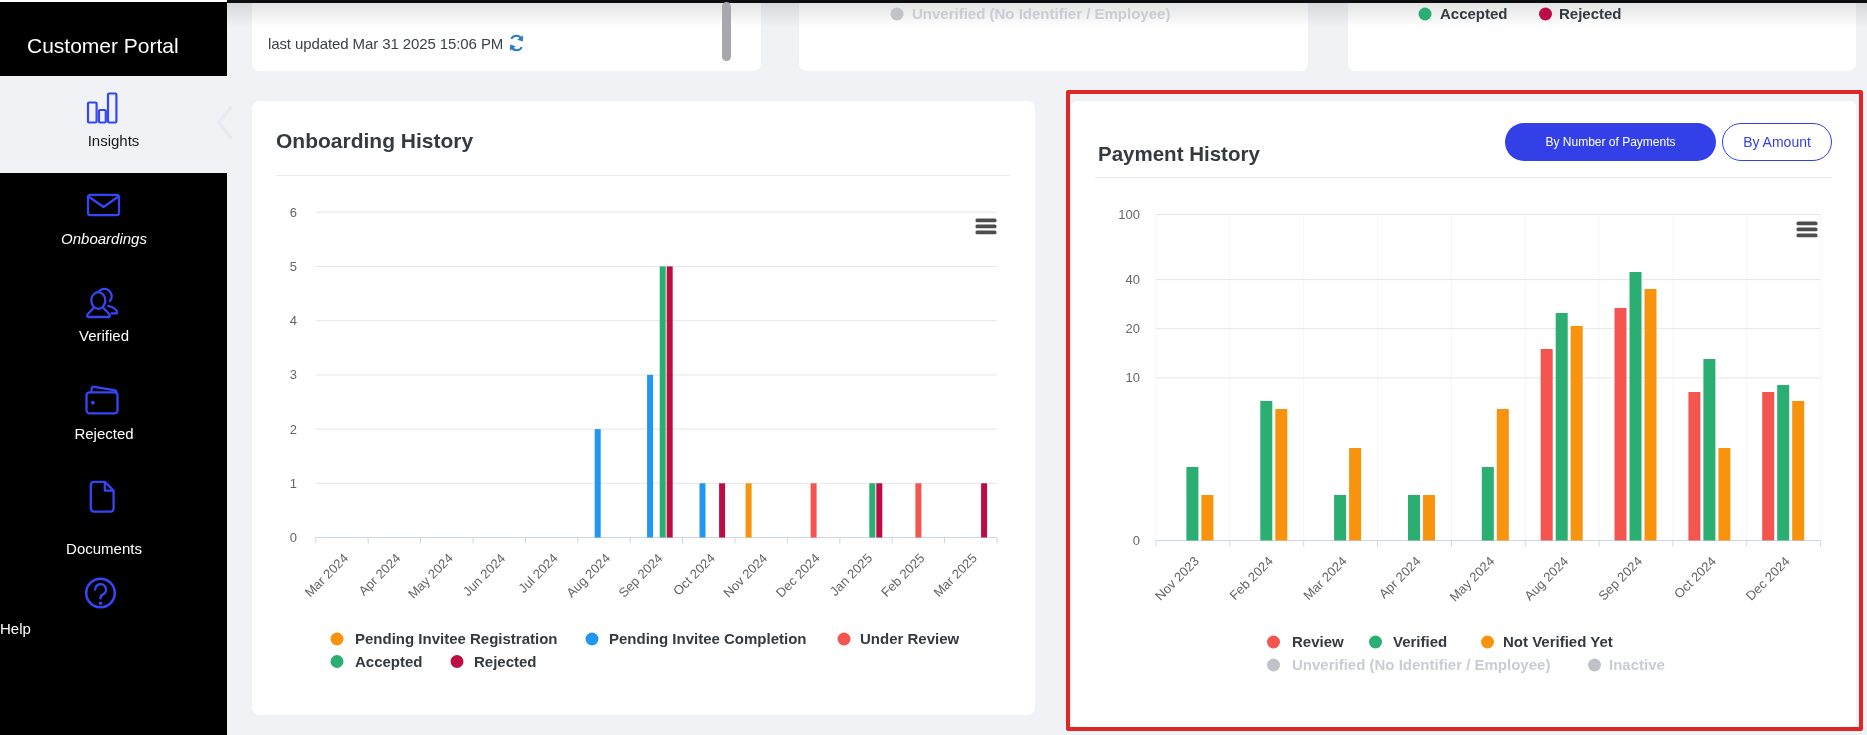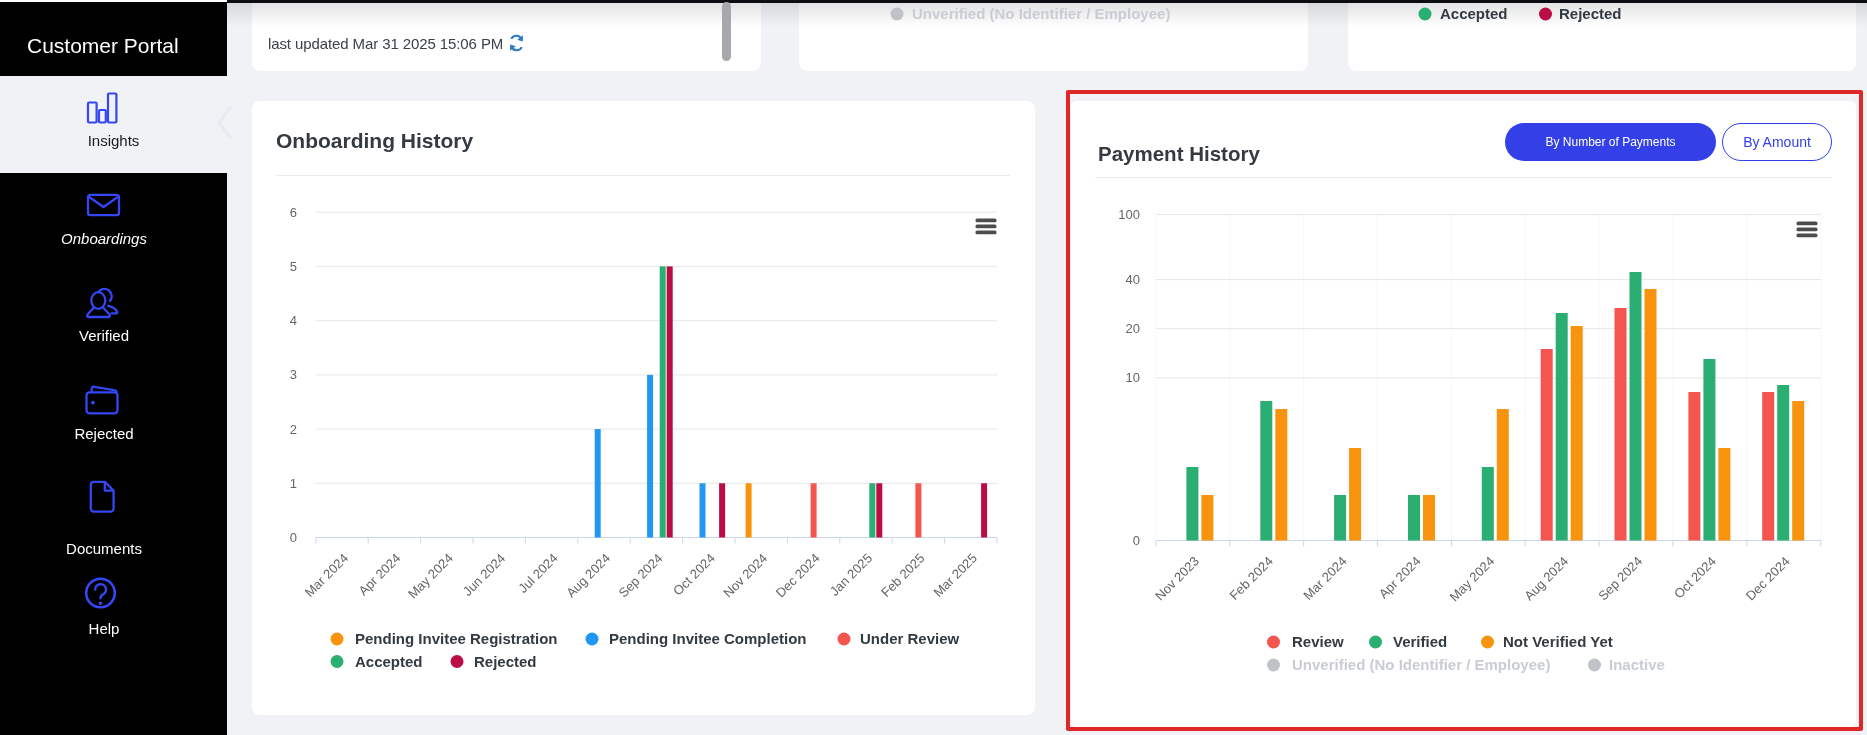--- a/index.html
+++ b/index.html
@@ -25,21 +25,21 @@
 
 <div class="abs" style="left:0;top:0;width:227px;height:735px;background:#fff;">
   <div class="abs" style="left:0;top:2px;width:227px;height:733px;background:#000;"></div>
   <div class="abs" style="left:27px;top:2px;width:200px;height:87px;display:flex;align-items:center;color:#fff;font-size:21px;">Customer Portal</div>
   <div class="abs" style="left:0;top:75.5px;width:227px;height:97.5px;background:#f1f2f5;"></div>
   <div class="abs" style="left:0;top:132px;width:208px;text-align:center;color:#16191d;font-size:15px;padding-left:19px;">Insights</div>
   <div style="position:absolute;left:0;top:229.5px;width:208px;text-align:center;color:#fff;font-size:15px;font-style:italic;">Onboardings</div>
     <div style="position:absolute;left:0;top:327.0px;width:208px;text-align:center;color:#fff;font-size:15px;">Verified</div>
     <div style="position:absolute;left:0;top:424.5px;width:208px;text-align:center;color:#fff;font-size:15px;">Rejected</div>
     <div style="position:absolute;left:0;top:522.0px;width:208px;text-align:center;color:#fff;font-size:15px;margin-top:18px;">Documents</div>
-    <div style="position:absolute;left:0;top:619.5px;width:208px;text-align:center;color:#fff;font-size:15px;">Help</div>
+    <div style="position:absolute;left:0;top:619.5px;width:208px;text-align:left;color:#fff;font-size:15px;">Help</div>
 </div>
 
 <div class="abs" style="left:268px;top:35px;font-size:15px;color:#3b4249;letter-spacing:-0.1px;">last updated Mar 31 2025 15:06 PM</div>
 <div class="abs" style="left:276px;top:129px;font-size:21px;font-weight:bold;color:#343a40;">Onboarding History</div>
 <div class="abs" style="left:276px;top:175px;width:734px;height:1px;background:#e8eaed;"></div>
 <div class="abs" style="left:1098px;top:142px;font-size:20.5px;font-weight:bold;color:#343a40;">Payment History</div>
 <div class="abs" style="left:1095px;top:177px;width:737px;height:1px;background:#e8eaed;"></div>
 
 <div class="abs" style="left:1505px;top:123px;width:211px;height:38px;background:#3340e8;border-radius:19px;color:#fff;font-size:12px;display:flex;align-items:center;justify-content:center;">By Number of Payments</div>
 <div class="abs" style="left:1722px;top:123px;width:110px;height:38px;background:#fff;border:1.5px solid #3340e8;border-radius:19px;color:#3340e8;font-size:14px;display:flex;align-items:center;justify-content:center;">By Amount</div>

